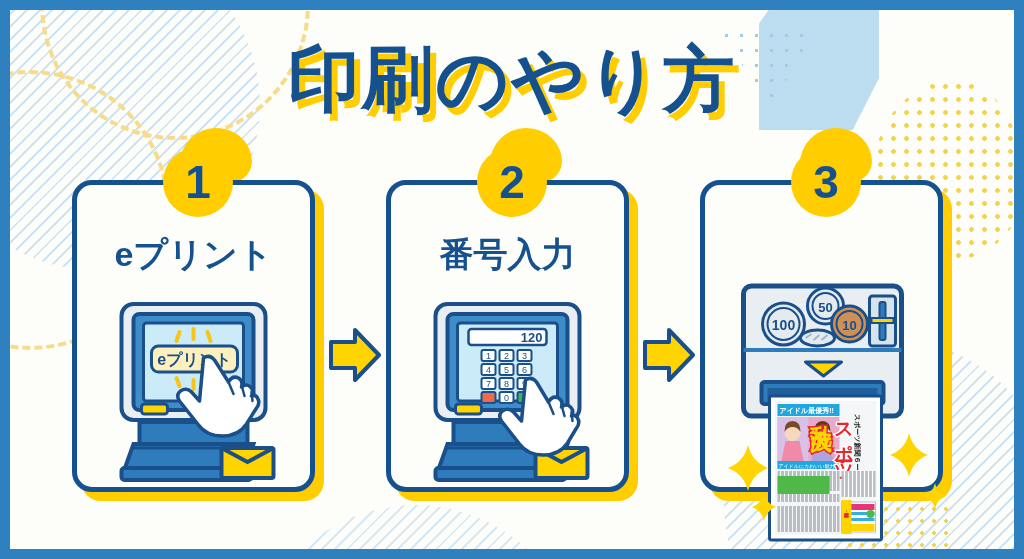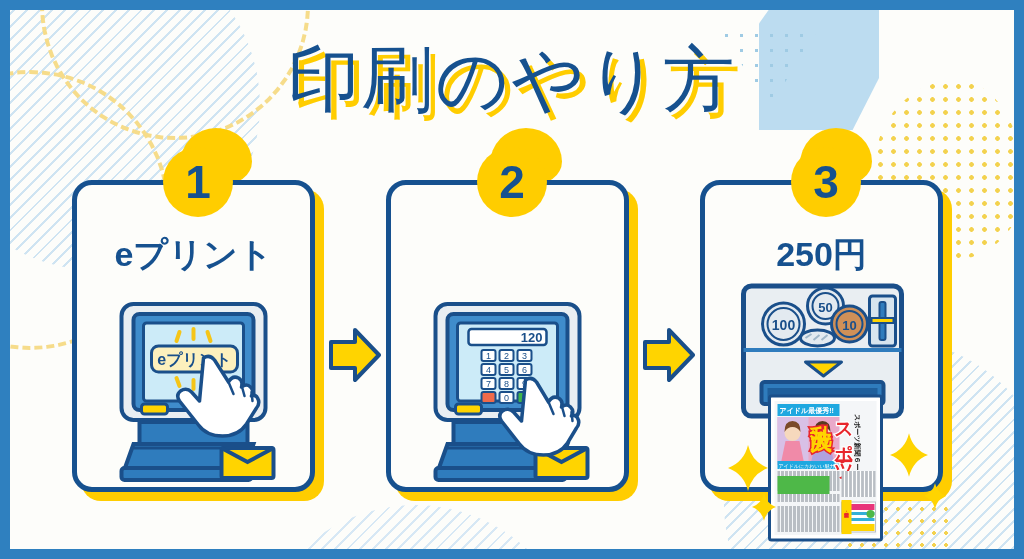--- a/index.html
+++ b/index.html
@@ -81,21 +81,21 @@
     background-size:12px 12px;
     border-radius:50%;
   }
   
   .blob { position:absolute; background:#ffcd00; border-radius:50% 50% 44% 56% / 62% 58% 42% 38%; }
 
   
   #title {
     position:absolute; left:0; right:0; top:22px;
     text-align:center;
-    font-size:72px; font-weight:normal;
+    font-size:72px; font-weight:bold;
     color:#16518f;
     letter-spacing:2px;
     text-shadow:6px 7px 0 #ffcd00;
     z-index:6;
   }
 
   
   #steps {
     position:absolute;
     left:0; right:0; top:170px;
@@ -222,20 +222,21 @@
     <div class="arrow">
       <svg width="52" height="58" viewBox="0 0 52 58">
         <path d="M2 16 h24 V4 l24 25 l-24 25 V42 H2 Z" fill="#ffd400" stroke="#1a4f8a" stroke-width="4" stroke-linejoin="round"></path>
       </svg>
     </div>
 
     <div class="step">
       <div class="panel-shadow"></div>
       <div class="panel"></div>
       <div class="num-circle">2</div>
+      <div class="step-label">番号入力</div>
       <div class="art">
         <svg viewBox="0 0 200 200" width="100%" height="100%">
           <rect x="28" y="8" width="144" height="116" rx="12" fill="#e9eef2" stroke="#1a4f8a" stroke-width="4"></rect>
           <rect x="40" y="18" width="120" height="96" rx="6" fill="#3f8ccb" stroke="#1a4f8a" stroke-width="4"></rect>
           <rect x="50" y="27" width="100" height="78" rx="3" fill="#ccebf8" stroke="#1a4f8a" stroke-width="3"></rect>
 
           <rect x="61" y="33" width="78" height="16" rx="3" fill="#ffffff" stroke="#1a4f8a" stroke-width="2.5"></rect>
           <text x="135" y="46" font-family="'Liberation Sans',sans-serif" font-size="13" font-weight="bold" fill="#1a4f8a" text-anchor="end">120</text>
 
           <g font-family="'Liberation Sans',sans-serif" font-size="9" fill="#1a4f8a" text-anchor="middle">
@@ -283,21 +284,20 @@
     <div class="arrow">
       <svg width="52" height="58" viewBox="0 0 52 58">
         <path d="M2 16 h24 V4 l24 25 l-24 25 V42 H2 Z" fill="#ffd400" stroke="#1a4f8a" stroke-width="4" stroke-linejoin="round"></path>
       </svg>
     </div>
 
     <div class="step">
       <div class="panel-shadow"></div>
       <div class="panel"></div>
       <div class="num-circle">3</div>
-      <div class="step-label">250円</div>
       <div class="art" style="top:98px;height:215px;">
         <svg viewBox="0 0 200 215" width="100%" height="100%" style="overflow:visible">
 
           <rect x="22" y="8" width="158" height="130" rx="8" fill="#e9eef2" stroke="#1a4f8a" stroke-width="5"></rect>
           <line x1="22" y1="72" x2="180" y2="72" stroke="#2f7cbd" stroke-width="4"></line>
 
           <g>
             <circle cx="62" cy="46" r="21" fill="#e3eaf0" stroke="#1a4f8a" stroke-width="3"></circle>
             <circle cx="62" cy="46" r="16" fill="none" stroke="#1a4f8a" stroke-width="2"></circle>
             <text x="62" y="52" font-family="'Liberation Sans',sans-serif" font-size="14" font-weight="bold" fill="#1a4f8a" text-anchor="middle">100</text>

